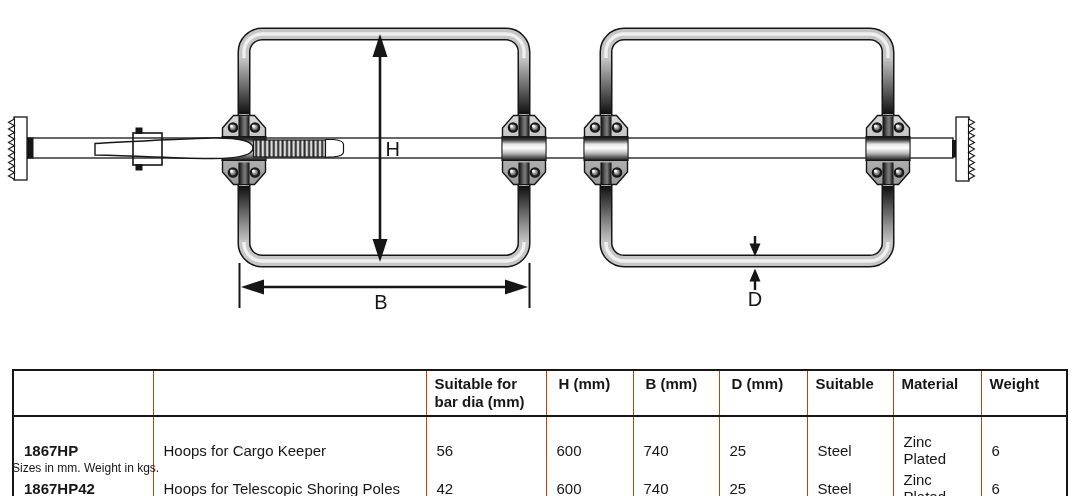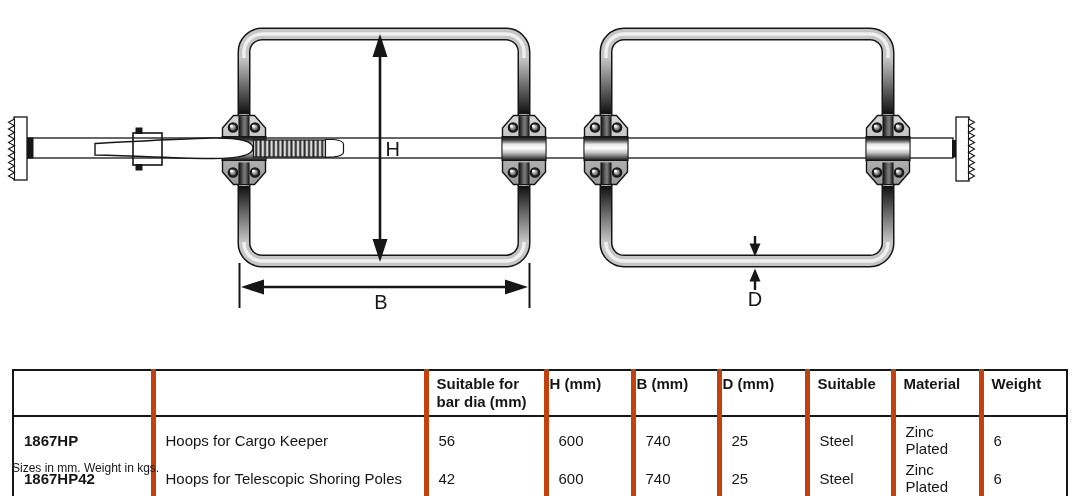--- a/index.html
+++ b/index.html
@@ -13,34 +13,34 @@
     background:#F0990A;color:#ffffff;display:flex;align-items:center;
     box-sizing:border-box;padding-left:10px;
     font-size:16px;font-weight:bold;letter-spacing:.5px;
   }
   .spec-table{
     position:absolute;left:12px;top:369px;width:1054px;
     border-collapse:collapse;table-layout:fixed;
     border:2px solid #161616;
   }
   .spec-table th,.spec-table td{
-    border-left:5px solid #c2410c;
+    border-left:1px solid #c2410c;
     font-size:15px;overflow:hidden;white-space:normal;
   }
   .spec-table th:first-child,.spec-table td:first-child{border-left:none;}
   .spec-table thead th{
     border-bottom:2px solid #161616;
     text-align:left;vertical-align:top;
     padding:4px 4px 2px 8px;height:38px;line-height:1.18;font-weight:bold;
   }
-  .spec-table thead th.dim{padding-left:1px;}
+  .spec-table thead th.dim{padding-left:12px;}
   .spec-table tbody td{
     padding:2px 4px 2px 10px;height:25px;vertical-align:middle;font-weight:normal;
   }
-  .spec-table tbody tr:first-child td{padding-top:6px;}
+  .spec-table tbody tr:first-child td{padding-top:16px;}
   .spec-table tbody tr:last-child td{padding-bottom:6px;}
   .spec-table td.code{font-weight:bold;}
   .footnote{position:absolute;left:12px;top:461px;font-size:12px;}
 </style>
 </head>
 <body>
 
 <div class="sheet">
 
   <svg class="diagram-svg" width="1079" height="330" viewBox="0 0 1079 330">

